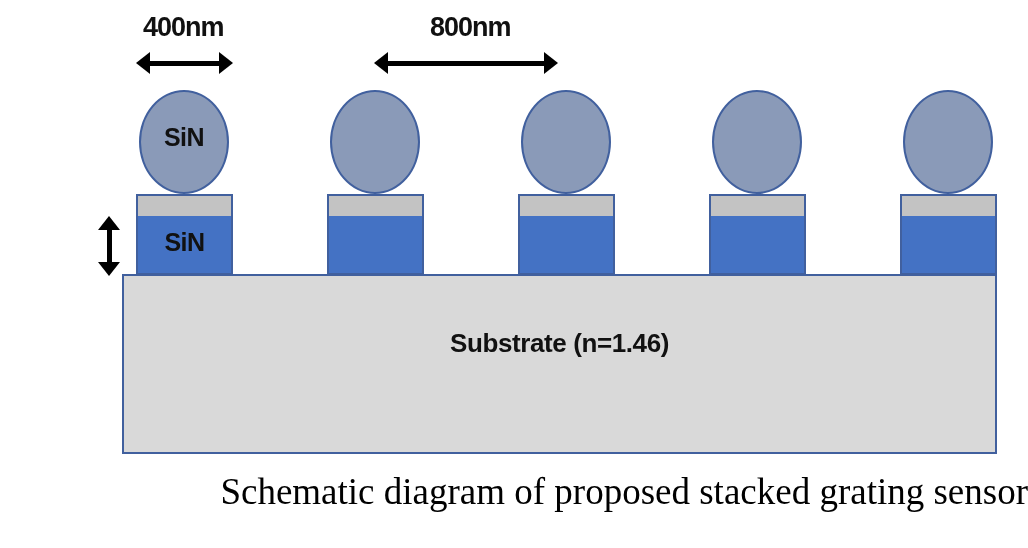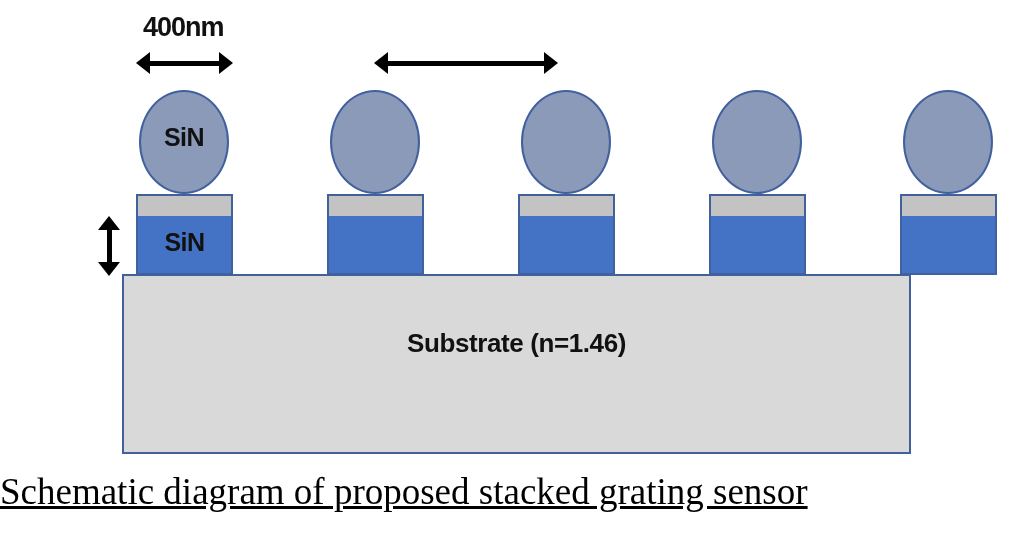--- a/index.html
+++ b/index.html
@@ -20,21 +20,21 @@
     left: 0; top: 0;
     width: 1028px;
     height: 548px;
   }
 
   
   .substrate {
     position: absolute;
     left: 122px;
     top: 274px;
-    width: 789px;
+    width: 875px;
     height: 180px;
     background: #D9D9D9;
     border: 2px solid #41609E;
     box-sizing: border-box;
     padding-left: 33px;
   }
   .substrate-label {
     position: absolute;
     left: 0; right: 0;
     top: 52px;
@@ -170,42 +170,42 @@
     color: #111111;
     font-family: "Liberation Sans", sans-serif;
     letter-spacing: -1px;
     white-space: nowrap;
   }
 
   
   .caption {
     position: absolute;
     left: 0;
-    right: 12px;
+    right: 0;
     top: 470px;
-    text-align: left;
+    text-align: right;
     font-family: "Liberation Serif", serif;
     font-size: 37px;
     color: #000000;
     white-space: nowrap;
-    text-decoration: underline;
   }
 </style>
 </head>
 <body>
 
 <div id="stage">
 
   <div class="dim-label" style="left:143px; top:12px;">400nm</div>
   <div class="dim-h" style="left:136px; top:50px; width:97px;">
     <div class="line"></div>
     <div class="head-l"></div>
     <div class="head-r"></div>
   </div>
 
+  <div class="dim-label" style="left:430px; top:12px;">800nm</div>
   <div class="dim-h" style="left:374px; top:50px; width:184px;">
     <div class="line"></div>
     <div class="head-l"></div>
     <div class="head-r"></div>
   </div>
 
   <div class="dim-v" style="left:96px; top:216px; height:60px;">
     <div class="line"></div>
     <div class="head-t"></div>
     <div class="head-b"></div>

